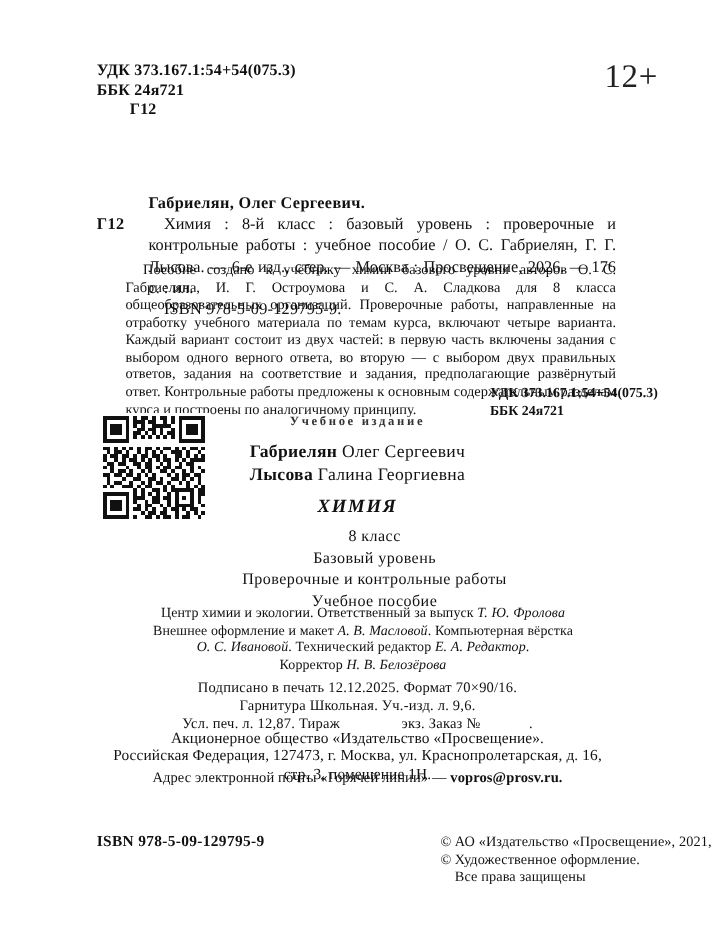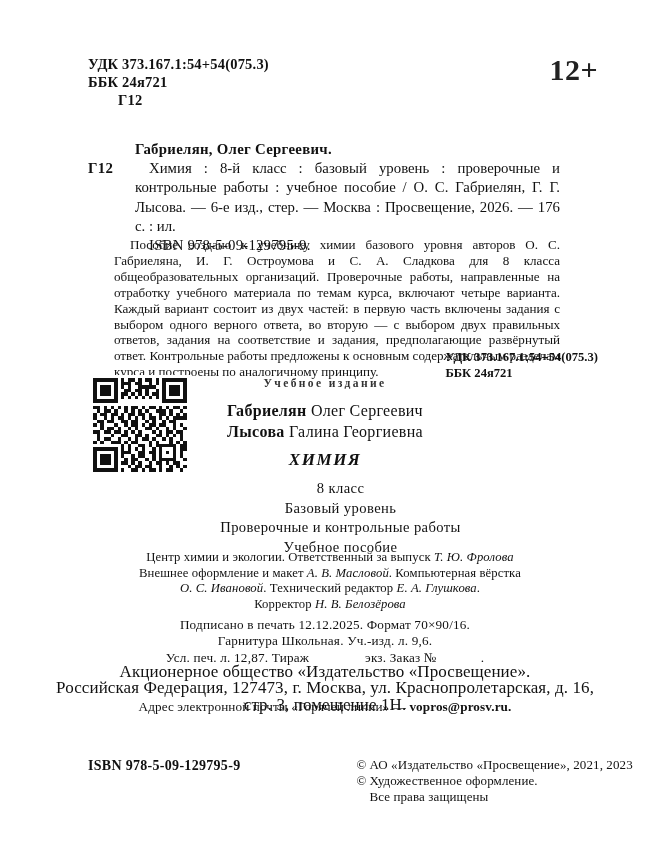--- a/index.html
+++ b/index.html
@@ -37,36 +37,36 @@
     letter-spacing: 0.2px;
   }
   .udk-block .indent {
     padding-left: 30px;
   }
   .age-badge {
     font-size: 30px;
     line-height: 30px;
     letter-spacing: 0.5px;
     color: #222;
-    font-weight: bold;
   }
 
   
   .biblio {
     position: absolute;
     left: 88px;
     top: 140px;
     width: 472px;
   }
   .biblio-author {
     font-weight: bold;
     font-size: 14.8px;
     line-height: 19px;
     padding-left: 47px;
     letter-spacing: 0.3px;
+    margin-top: 36px;
   }
   .biblio-body {
     position: relative;
     font-size: 14.8px;
     line-height: 19.3px;
   }
   .biblio-mark {
     position: absolute;
     left: 0;
     top: 0;
@@ -184,21 +184,21 @@
   .gap-sm { display: inline-block; width: 56px; }
   .gap-xs { display: inline-block; width: 44px; }
 
   
   .publisher {
     position: absolute;
     left: 0;
     right: 0;
     top: 664px;
     text-align: center;
-    font-size: 17px;
+    font-size: 14px;
     line-height: 16.4px;
     letter-spacing: 0.1px;
   }
   .hotline {
     position: absolute;
     left: 0;
     right: 0;
     top: 699px;
     text-align: center;
     font-size: 13.2px;
@@ -207,20 +207,21 @@
   .hotline b { font-weight: bold; }
 
   
   .footer {
     position: absolute;
     left: 88px;
     right: 52px;
     top: 757px;
     display: flex;
     justify-content: flex-start;
+    gap: 44px;
   }
   .footer-isbn {
     font-weight: bold;
     font-size: 14px;
     letter-spacing: 0.3px;
     white-space: nowrap;
     padding-top: 1px;
   }
   .copyright {
     margin-left: 116px;
@@ -500,21 +501,21 @@
   </div>
 
   <div class="credits">
     <div>
       <span>Центр химии и экологии. Ответственный за выпуск </span><i>Т. Ю. Фролова</i>
     </div>
     <div>
       <span>Внешнее оформление и макет </span><i>А. В. Масловой</i><span>. Компьютерная вёрстка</span>
     </div>
     <div>
-      <i>О. С. Ивановой</i><span>. Технический редактор </span><i>Е. А. Глушкова</i><span>.</span>
+      <i>О. С. Ивановой</i><span>. Технический редактор </span><i>Е. А. Редактор</i><span>.</span>
     </div>
     <div>
       <span>Корректор </span><i>Н. В. Белозёрова</i>
     </div>
   </div>
 
   <div class="printrun">
     <div>Подписано в печать 12.12.2025. Формат 70×90/16.</div>
     <div>Гарнитура Школьная. Уч.-изд. л. 9,6.</div>
     <div>

